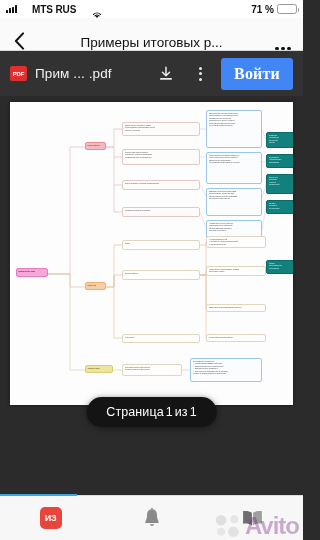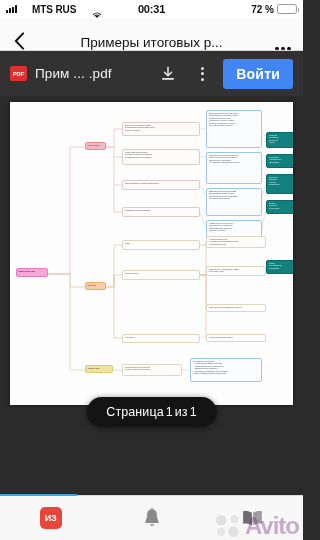--- a/index.html
+++ b/index.html
@@ -81,23 +81,23 @@
     overflow: hidden; letter-spacing: .1px;
   }
   .tb-spacer { flex: 1; }
   .tb-icon {
     width: 26px; height: 26px; display: flex; align-items: center;
     justify-content: center; cursor: pointer; flex: none;
   }
   .kebab { display: flex; flex-direction: column; gap: 2.5px; align-items: center; }
   .kebab span { width: 3px; height: 3px; border-radius: 50%; background: #e8e8e8; }
   .signin-btn {
-    background: #4285f4; color: #fff; font-size: 14px; font-weight: 600;
+    background: #4285f4; color: #fff; font-size: 16px; font-weight: 600;
     border: none; border-radius: 3px; padding: 7px 13px; cursor: pointer;
-    letter-spacing: .2px; flex: none; font-family: Liberation Sans, sans-serif;
+    letter-spacing: .2px; flex: none; font-family: Liberation Serif, serif;
   }
 
   
   .viewer {
     position: relative; background: #2b2b2b;
     height: 345px; overflow: hidden;
     display: flex; align-items: flex-start; justify-content: center;
     padding-top: 6px;
   }
   .page {
@@ -183,23 +183,22 @@
       </span>
       <span class="carrier">MTS RUS</span>
       <span class="wifi">
         <svg viewBox="0 0 14 10" width="12" height="9">
           <path d="M7 9.2 L5.2 7.1 A2.8 2.8 0 0 1 8.8 7.1 Z" fill="#111"></path>
           <path d="M2.9 4.9 A6 6 0 0 1 11.1 4.9" stroke="#111" stroke-width="1.3" fill="none" stroke-linecap="round"></path>
           <path d="M4.5 6.6 A3.8 3.8 0 0 1 9.5 6.6" stroke="#111" stroke-width="1.2" fill="none" stroke-linecap="round"></path>
         </svg>
       </span>
     </div>
-    <div class="sb-center">00:31</div>
     <div class="sb-right">
-      <span class="batt-pct">72 %</span>
+      <span class="batt-pct">71 %</span>
       <span class="batt">
         <span class="batt-fill" id="batt-fill" style="width: 15%;"></span>
       </span>
     </div>
   </div>
 
   <div class="navbar">
     <div class="back-btn">
       <svg viewBox="0 0 12 20" width="11" height="18">
         <path d="M10 1.5 L2 10 L10 18.5" stroke="#111" stroke-width="2.2" fill="none" stroke-linecap="round" stroke-linejoin="round"></path>

